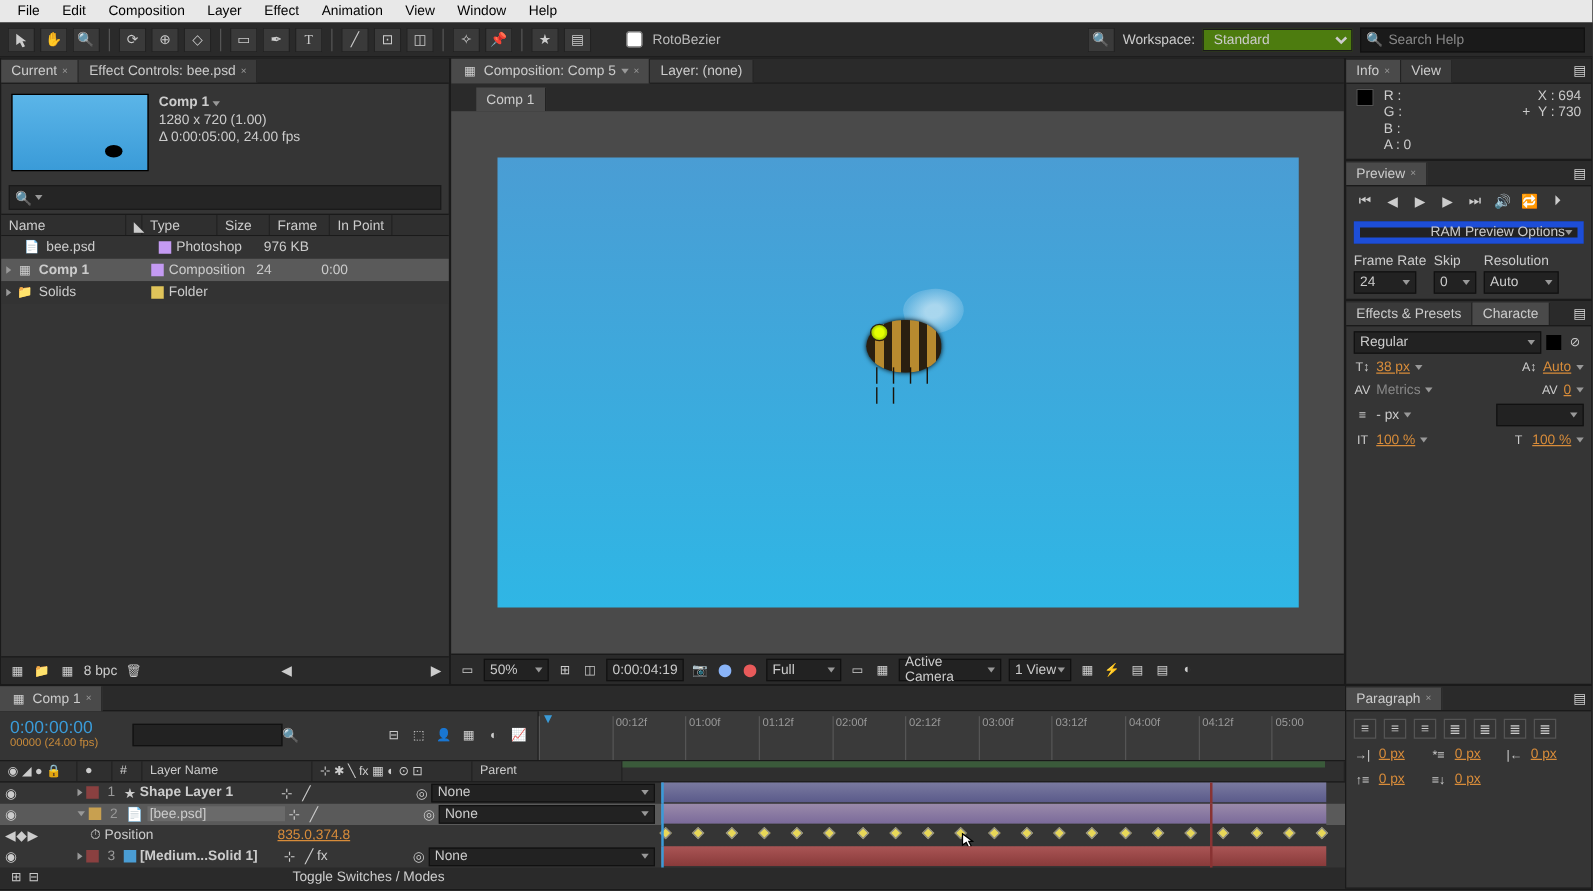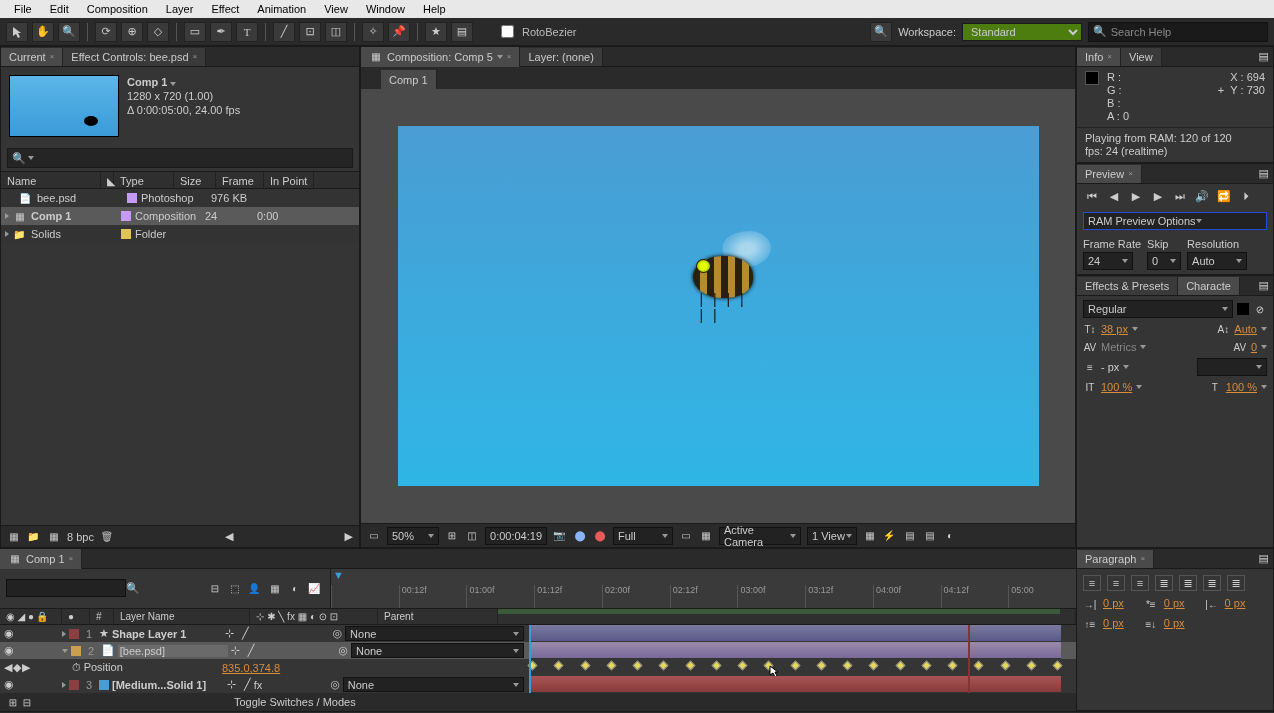--- a/index.html
+++ b/index.html
@@ -47,42 +47,42 @@
 .comp-foot .sel{background:#222;border:1px solid #111;padding:1px 4px;height:18px;display:flex;align-items:center;}
 .right-col{width:198px;display:flex;flex-direction:column;gap:0;}
 .info-body{padding:4px 8px;position:relative;height:60px;}
 .info-sw{width:14px;height:14px;background:#000;border:1px solid #555;}
 .info-txt{position:absolute;left:30px;top:4px;line-height:13px;}
 .info-xy{position:absolute;right:8px;top:4px;text-align:right;line-height:13px;}
 .info-msg{padding:4px 8px;border-top:1px solid #222;line-height:13px;}
 .prev-ctrls{display:flex;gap:4px;padding:4px 6px;}
 .pbtn{width:18px;height:16px;display:flex;align-items:center;justify-content:center;}
 .prev-opts{padding:4px 6px;}
-.prev-sel{background:#222;border:1px solid #1d4ed8;width:100%;height:18px;display:flex;align-items:center;padding:0 4px;justify-content:flex-start;}
+.prev-sel{background:#222;border:5px solid #1d4ed8;width:100%;height:18px;display:flex;align-items:center;padding:0 4px;justify-content:flex-end;}
 .prev-row{display:flex;gap:6px;padding:4px 6px;align-items:center;}
 .prev-row .fld{display:flex;flex-direction:column;gap:2px;}
 .prev-row .fld .sel{background:#222;border:1px solid #111;height:18px;padding:0 4px;display:flex;align-items:center;}
 .char-body{padding:4px 6px;}
 .char-row{display:flex;gap:4px;align-items:center;margin-bottom:4px;}
 .char-sel{background:#222;border:1px solid #111;height:18px;padding:0 4px;flex:1;display:flex;align-items:center;}
 .char-color{width:24px;height:24px;background:#ffa500;border:1px solid #000;}
 .link{color:#d88c3a;text-decoration:underline;}
 .para-body{padding:6px;}
 .para-row{display:flex;gap:6px;margin-bottom:6px;}
 .ibox{width:18px;height:16px;border:1px solid #555;display:flex;align-items:center;justify-content:center;}
 .timeline{height:163px;background:#353535;border-top:1px solid #1a1a1a;display:flex;flex-direction:column;}
 .tl-head{display:flex;height:40px;}
 .tl-time{width:100px;padding:4px 8px;}
 .tl-time .tc{color:#3a9bd8;font-size:14px;}
 .tl-time .sub{color:#c88a3a;font-size:9px;}
 .tl-search{width:200px;display:flex;align-items:center;padding:0 6px;}
 .tl-search input{background:#222;border:1px solid #111;height:18px;width:120px;color:#ccc;padding:0 4px;}
 .tl-btns{display:flex;align-items:center;gap:6px;padding:0 8px;}
 .tl-ruler{flex:1;background:#3a3a3a;position:relative;border-left:1px solid #1a1a1a;}
-.ruler-marks{display:flex;height:100%;position:relative;padding-top:16px;}
+.ruler-marks{display:flex;height:100%;position:relative;padding-top:4px;}
 .ruler-marks span{flex:1;font-size:9px;color:#999;border-left:1px solid #555;padding-left:2px;}
 .tl-cols{display:flex;height:18px;background:#2f2f2f;border-top:1px solid #1a1a1a;border-bottom:1px solid #1a1a1a;}
 .tl-cols .c{padding:2px 6px;font-size:10px;border-right:1px solid #222;}
 .tl-layers{flex:1;display:flex;flex-direction:column;}
 .tlrow{display:flex;height:17px;align-items:center;}
 .tlrow .left{width:528px;display:flex;align-items:center;gap:3px;padding:0 4px;}
 .tlrow .bar{flex:1;position:relative;height:100%;}
 .tlrow .sw{width:10px;height:10px;}
 .tlrow .idx{width:14px;text-align:center;color:#999;}
 .barfill{position:absolute;left:1px;right:15px;top:0;bottom:0;}
@@ -311,24 +311,20 @@
           <div>R :</div>
             <div>G :</div>
             <div>B :</div>
             <div>A : 0</div>
         </div>
         <div class="info-xy">
           <div>X : 694</div>
             <div style="margin-top:0">+ &nbsp;<span>Y : 730</span></div>
         </div>
       </div>
-      <div class="info-msg">
-        <div>Playing from RAM: 120 of 120</div>
-        <div>fps: 24 (realtime)</div>
-      </div>
     </div>
 
     <div class="panel">
       <div class="panel-tabs">
         <div class="tab active">
             <span>Preview</span>
             <span class="x">×</span>
           </div>
         <span style="margin-left:auto;padding:0 4px">▤</span>
       </div>
@@ -436,20 +432,24 @@
 <div style="display:flex;">
 <div class="timeline" style="flex:1">
   <div class="panel-tabs">
     <div class="tab active">
           <span class="ico">▦</span>
           <span>Comp 1</span>
           <span class="x">×</span>
         </div>
   </div>
   <div class="tl-head">
+    <div class="tl-time">
+      <div class="tc">0:00:00:00</div>
+      <div class="sub">00000 (24.00 fps)</div>
+    </div>
     <div class="tl-search">
       <input type="text" style="">
       <span>🔍</span>
     </div>
     <div class="tl-btns">
       <span class="ico">⊟</span>
       <span class="ico">⬚</span>
       <span class="ico">👤</span>
       <span class="ico">▦</span>
       <span class="ico">◐</span>

